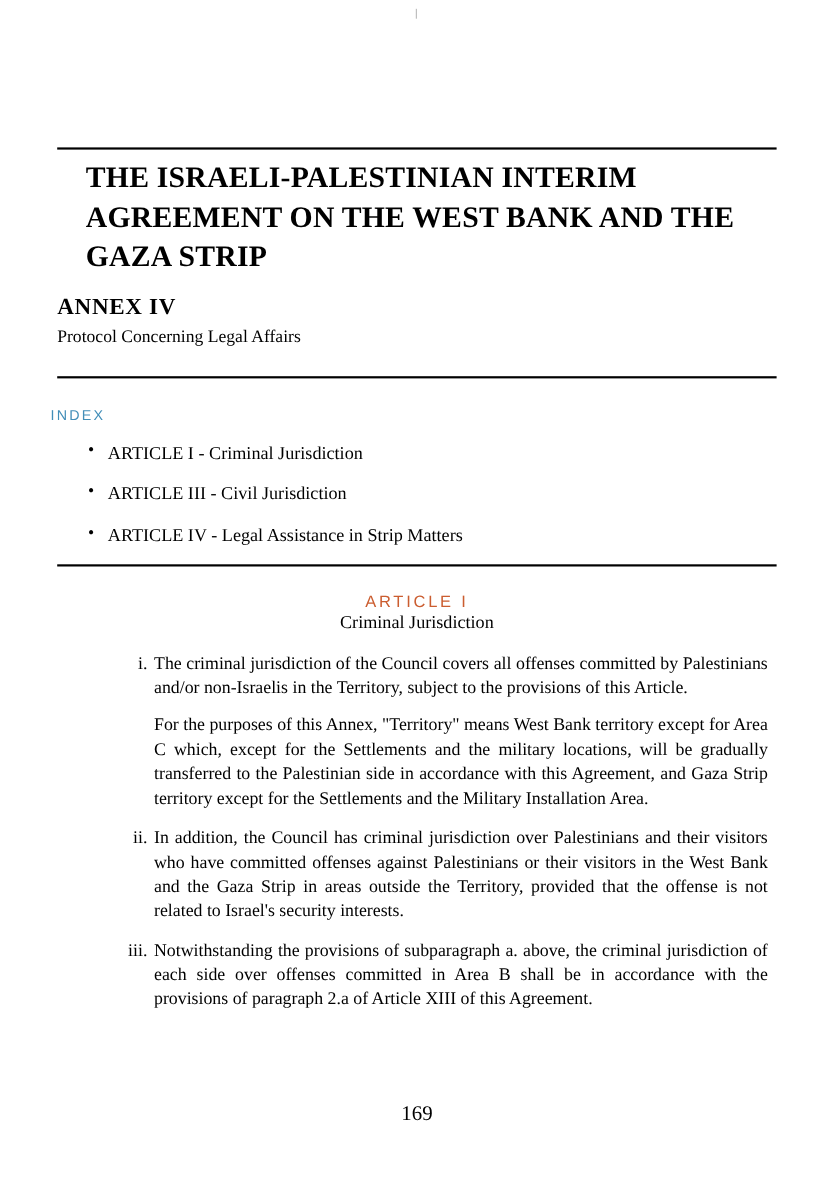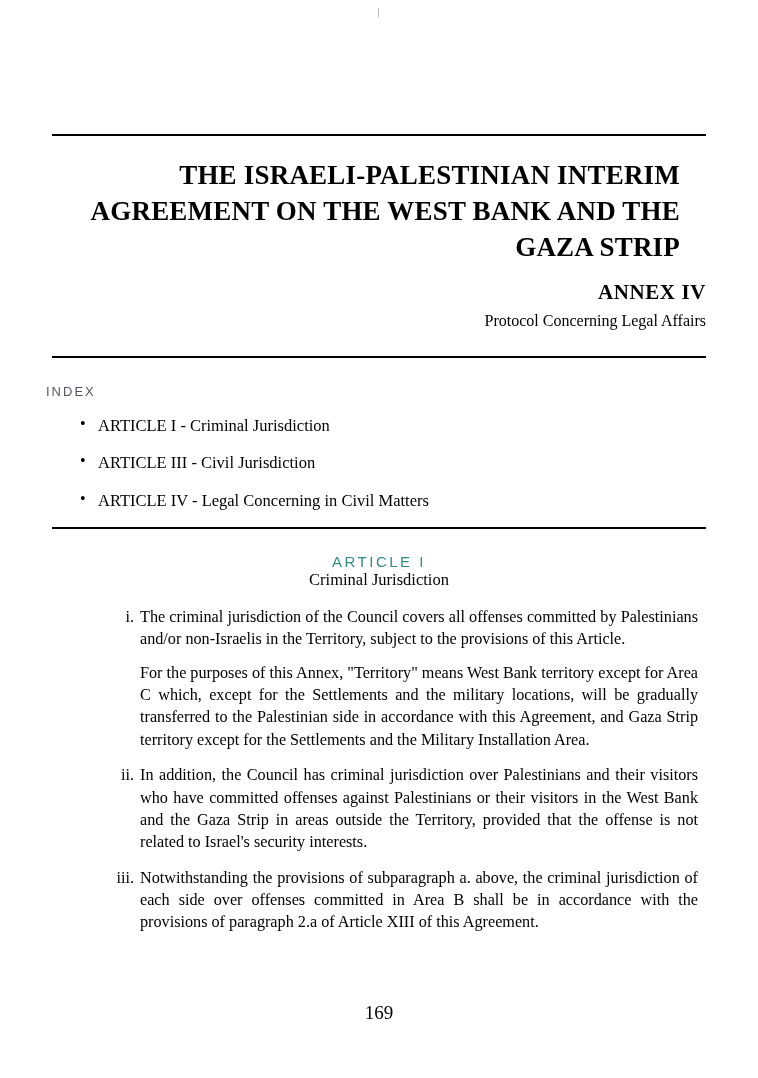--- a/index.html
+++ b/index.html
@@ -30,22 +30,22 @@
   .rule {
     border: none;
     border-top: 2px solid #000;
     margin: 0;
     height: 0;
   }
   .rule-top {
     margin-top: 134px;
   }
   .title-block {
-    text-align: right;
-    padding-top: 22px;
+    text-align: left;
+    padding-top: 8px;
     padding-bottom: 14px;
   }
   .doc-title {
     font-weight: bold;
     font-size: 27px;
     line-height: 1.33;
     letter-spacing: 0.2px;
     margin: 0 26px;
   }
   .annex-title {
@@ -58,21 +58,21 @@
     font-size: 16px;
     margin-top: 7px;
     margin-bottom: 2px;
   }
   .rule-2 {
     margin-top: 10px;
   }
   .index-label {
     font-size: 13px;
     letter-spacing: 2px;
-    color: #0f172a;
+    color: #0369a1;
     margin-top: 26px;
     margin-left: -6px;
     font-family: "Liberation Sans", sans-serif;
     opacity: 0.75;
   }
   ul.index-list {
     list-style: none;
     margin: 16px 0 0 0;
     padding: 0;
   }
@@ -93,21 +93,21 @@
   }
   .rule-3 {
     margin-top: 16px;
   }
   .article-head {
     text-align: center;
     font-size: 15px;
     letter-spacing: 2.5px;
     margin-top: 24px;
     font-family: "Liberation Sans", sans-serif;
-    color: #0f766e;
+    color: #c2410c;
     opacity: 0.85;
   }
   .article-sub {
     text-align: center;
     font-size: 16.5px;
   }
   ol.clauses {
     list-style: none;
     margin: 16px 0 0 0;
     padding: 0;
@@ -170,21 +170,21 @@
       <div class="subtitle">Protocol Concerning Legal Affairs</div>
     </div>
 
     <hr class="rule rule-2">
 
     <div class="index-label">INDEX</div>
 
     <ul class="index-list">
       <li><span>ARTICLE I - Criminal Jurisdiction</span></li>
       <li><span>ARTICLE III - Civil Jurisdiction</span></li>
-      <li><span>ARTICLE IV - Legal Concerning in Civil Matters</span></li>
+      <li><span>ARTICLE IV - Legal Assistance in Strip Matters</span></li>
     </ul>
 
     <hr class="rule rule-3">
 
     <div class="article-head">ARTICLE I</div>
     <div class="article-sub">Criminal Jurisdiction</div>
 
     <ol class="clauses">
       <li>
         <span class="marker">i.</span>

